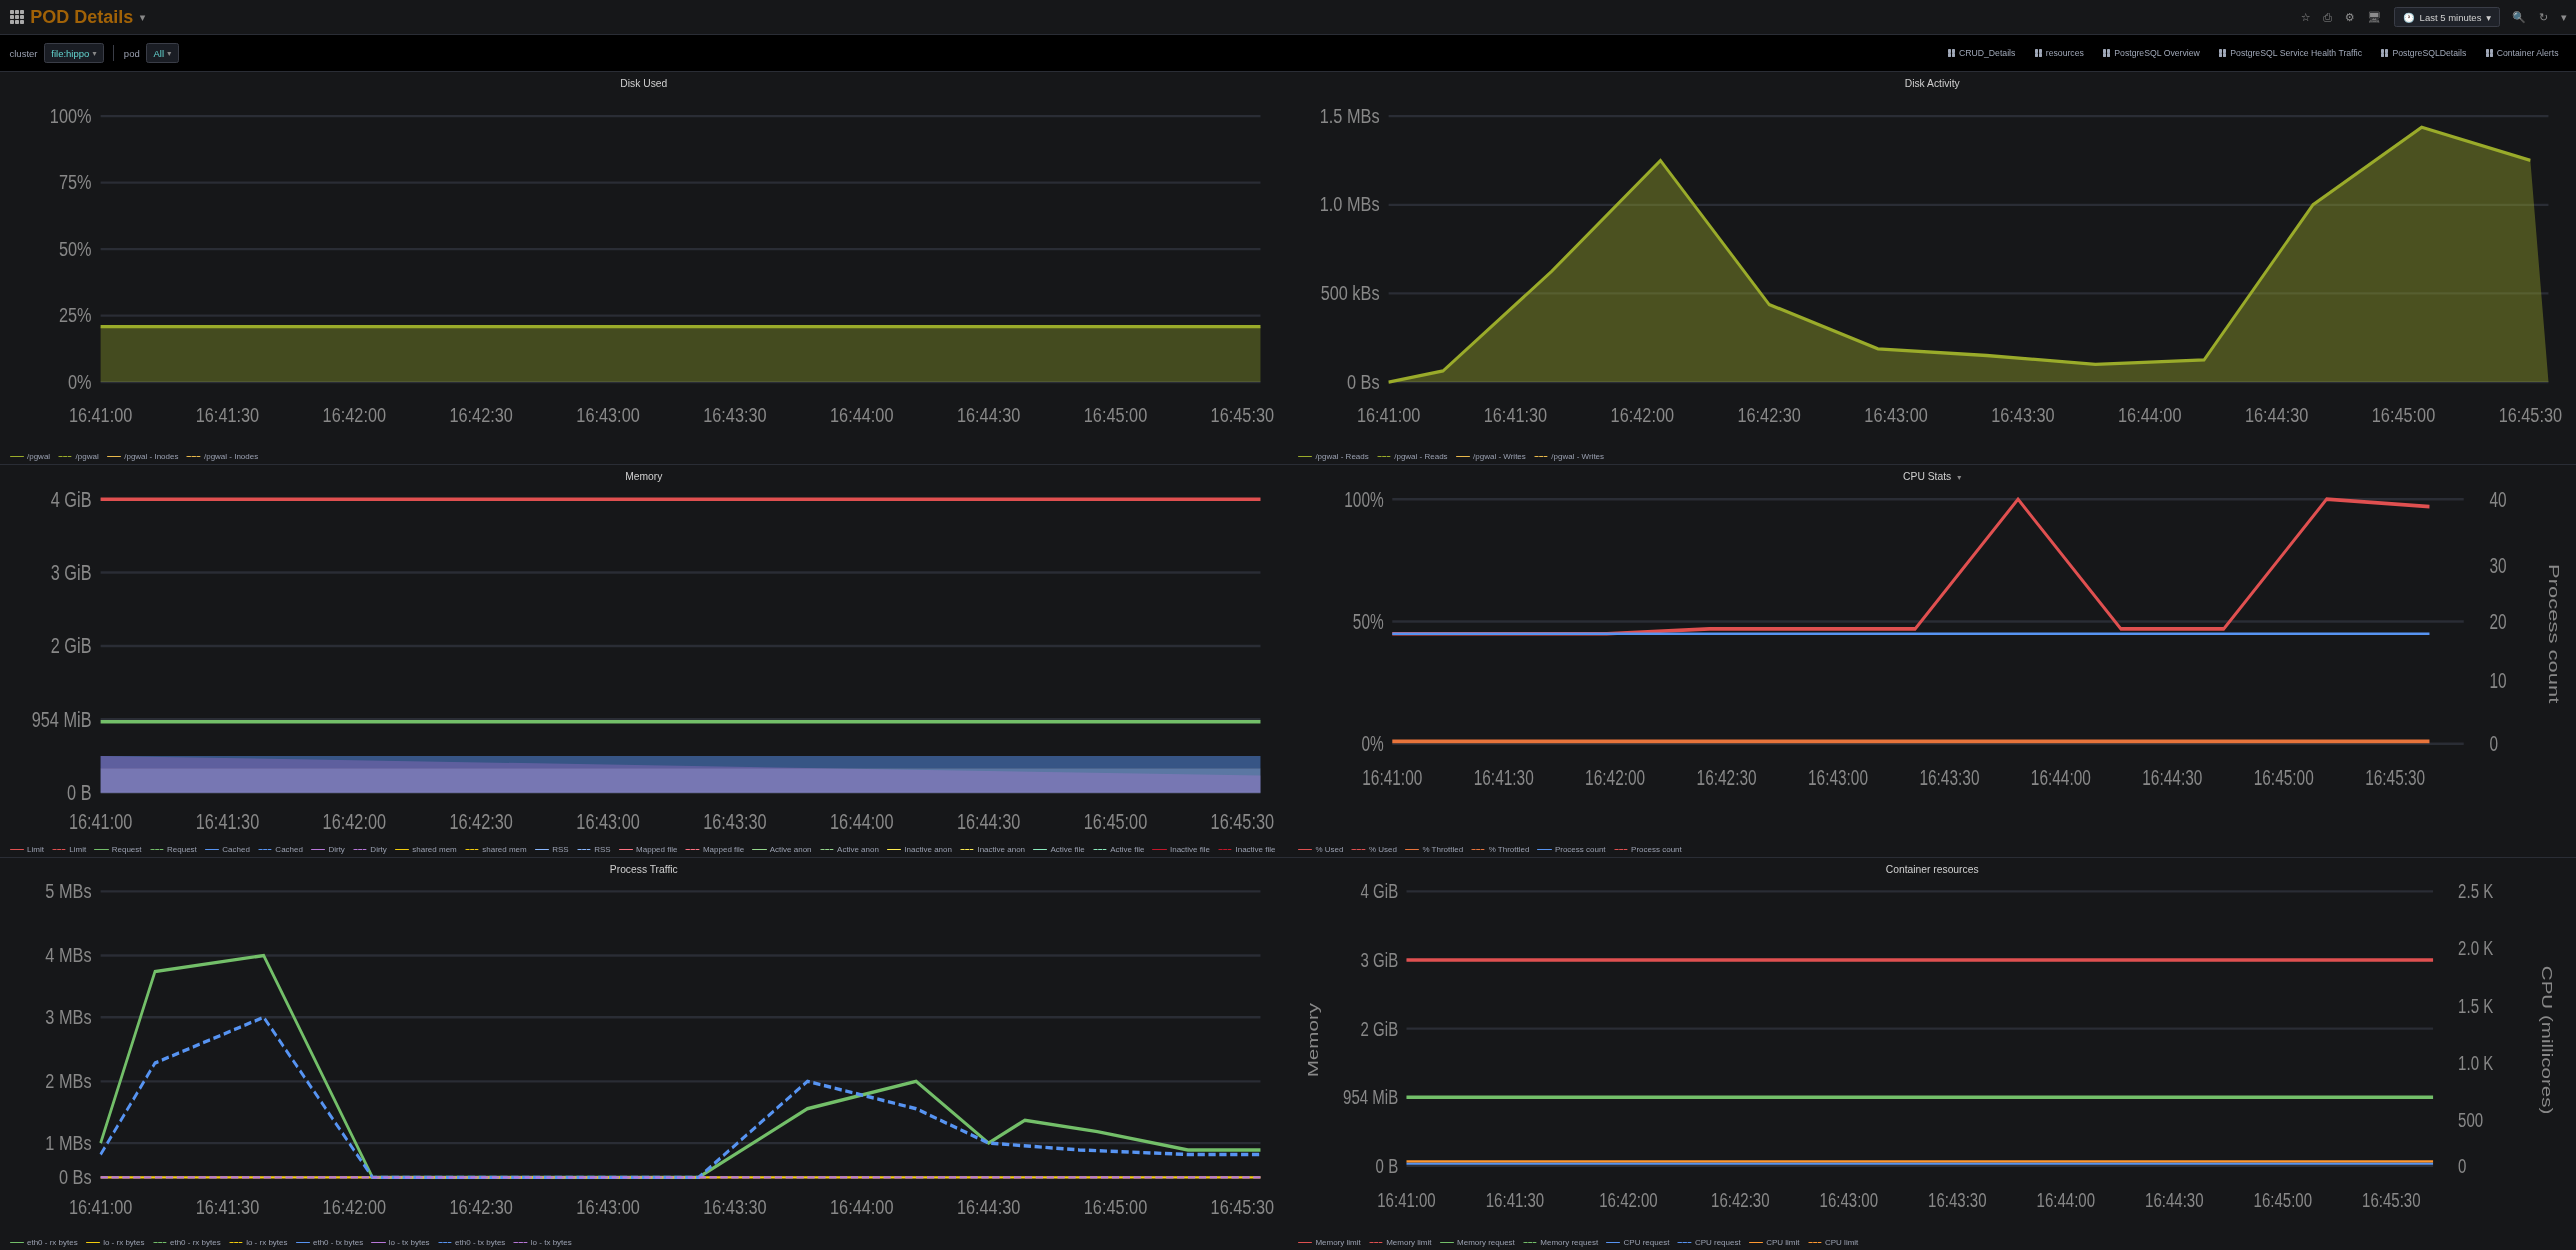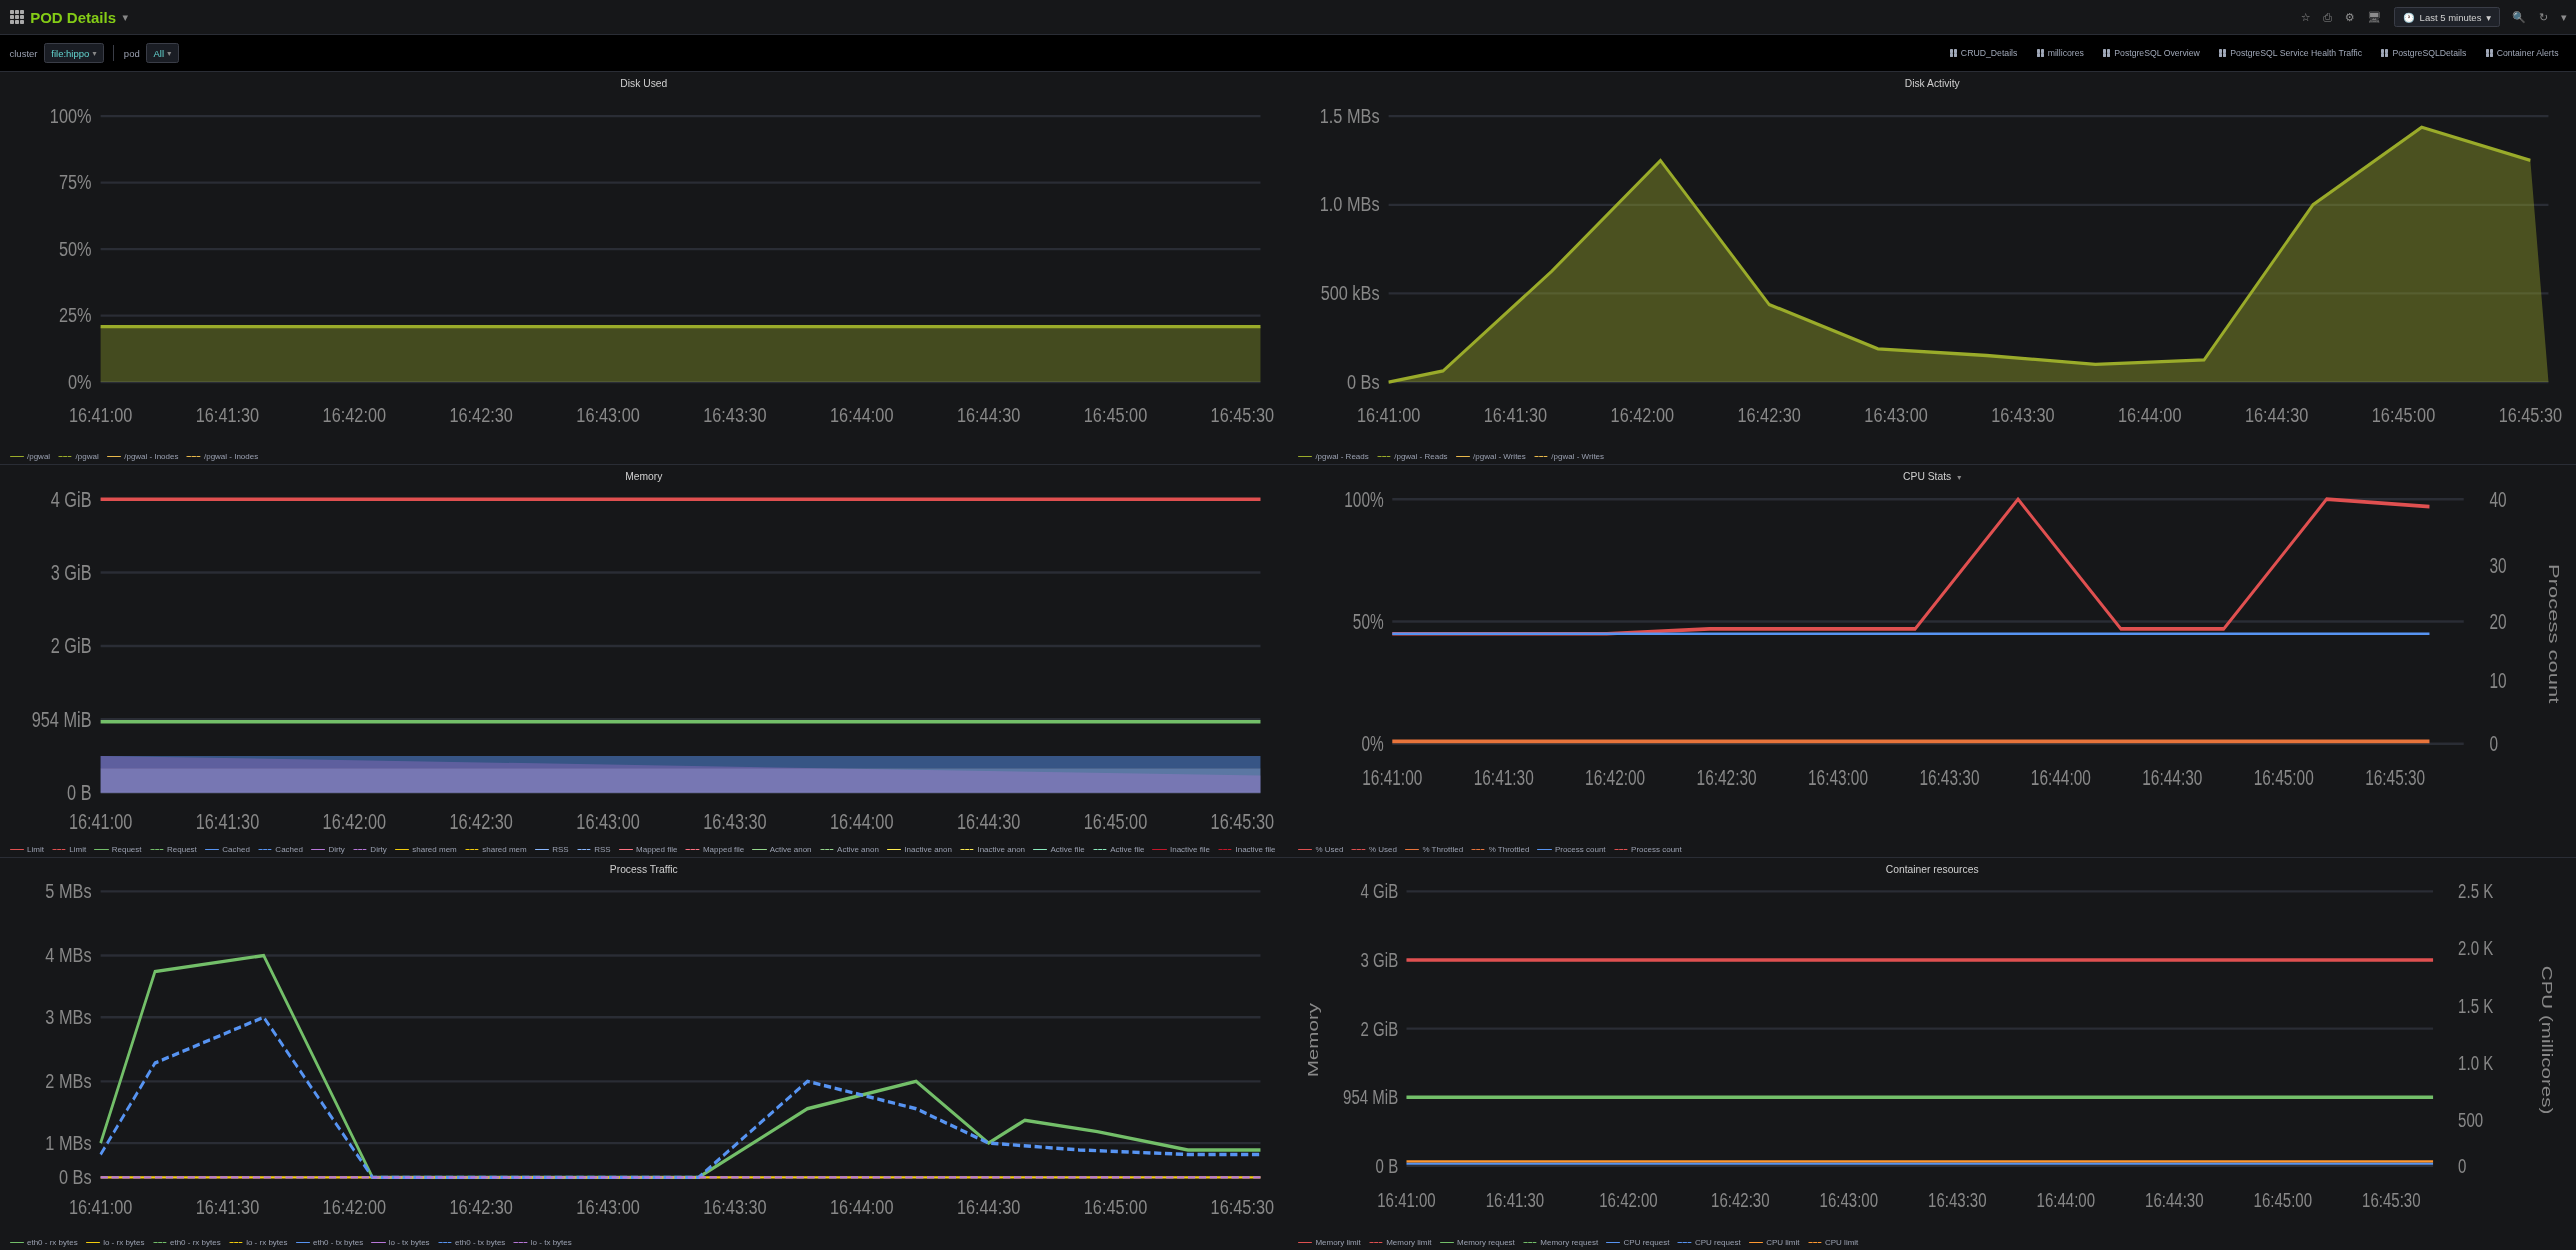--- a/index.html
+++ b/index.html
@@ -34,22 +34,22 @@
       display: grid;
       grid-template-columns: repeat(3,4px);
       grid-template-rows: repeat(3,4px);
       gap: 1.2px;
     }
     .grid-icon span {
       background: #aaa;
       border-radius: 0.8px;
     }
     .topbar-title {
-      color: #84cc16;
-      font-size: 15px;
+      color: #a16207;
+      font-size: 18px;
       font-weight: 600;
     }
     .topbar-right {
       display: flex;
       align-items: center;
       gap: 12.7px;
     }
     .topbar-right svg, .topbar-right .icon-btn {
       color: #aaa;
       cursor: pointer;
@@ -276,21 +276,21 @@
         </span>
       <span>CRUD_Details</span>
     </div>
     <div class="nav-tab">
       <span class="tab-grid">
           <span></span>
           <span></span>
           <span></span>
           <span></span>
         </span>
-      <span>millicores</span>
+      <span>resources</span>
     </div>
     <div class="nav-tab">
       <span class="tab-grid">
           <span></span>
           <span></span>
           <span></span>
           <span></span>
         </span>
       <span>PostgreSQL Overview</span>
     </div>

